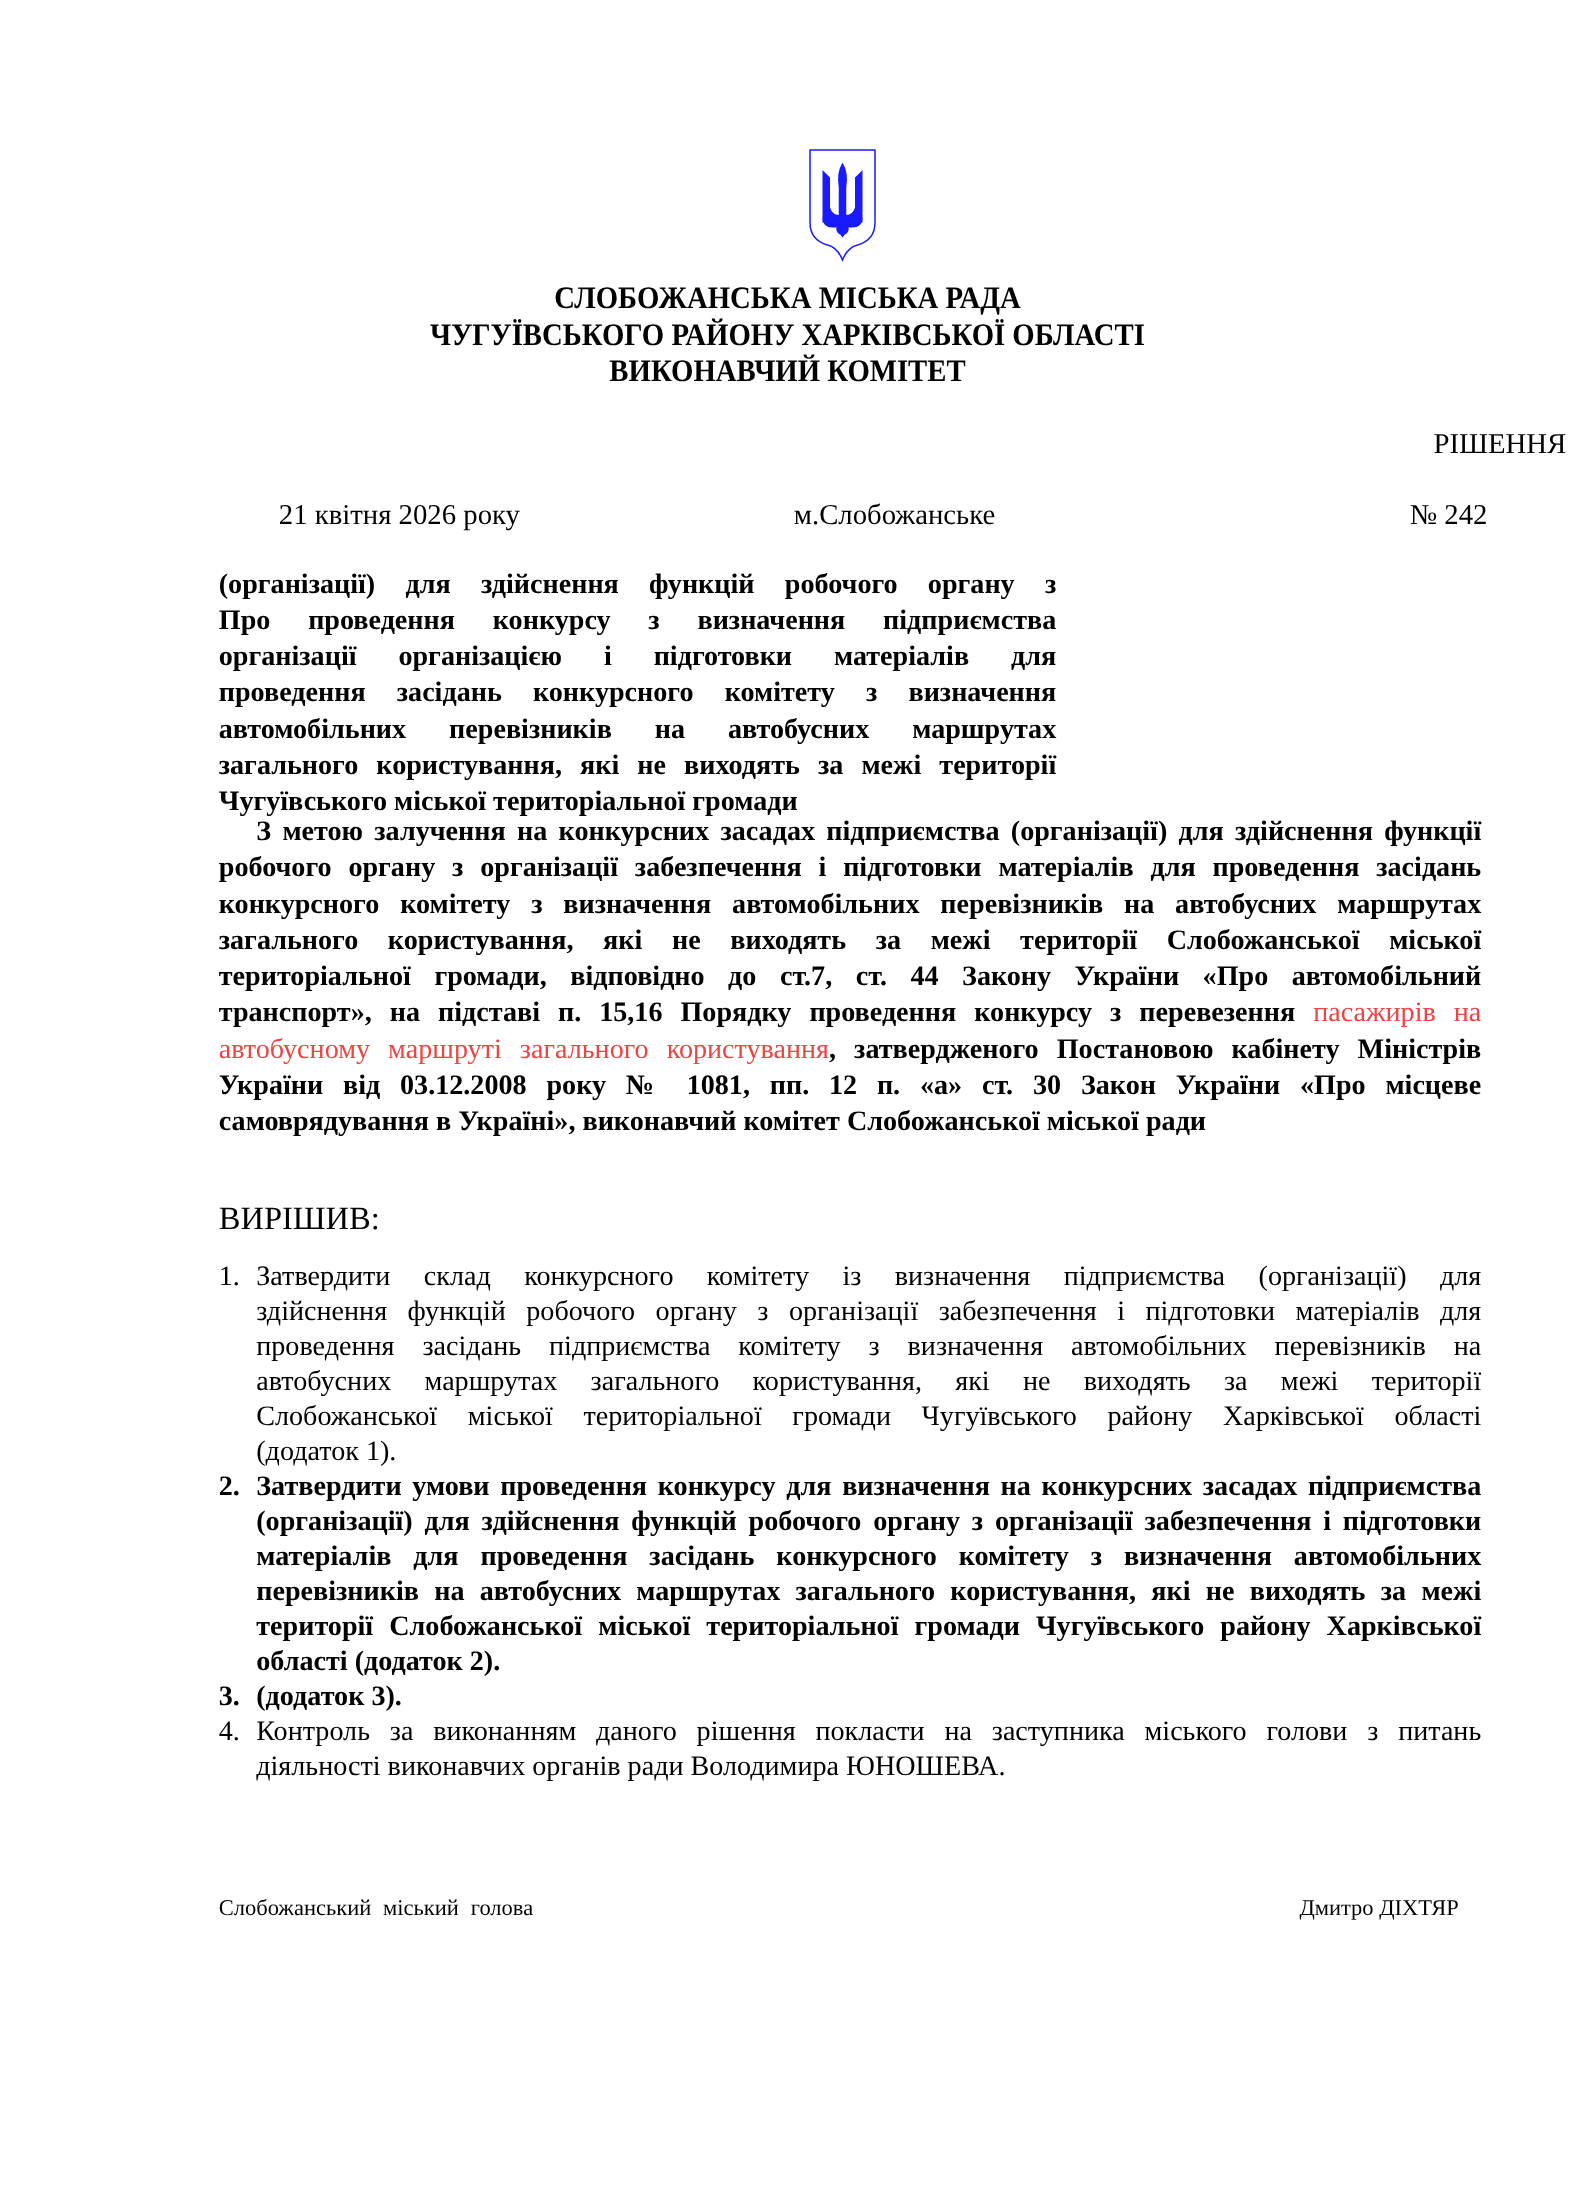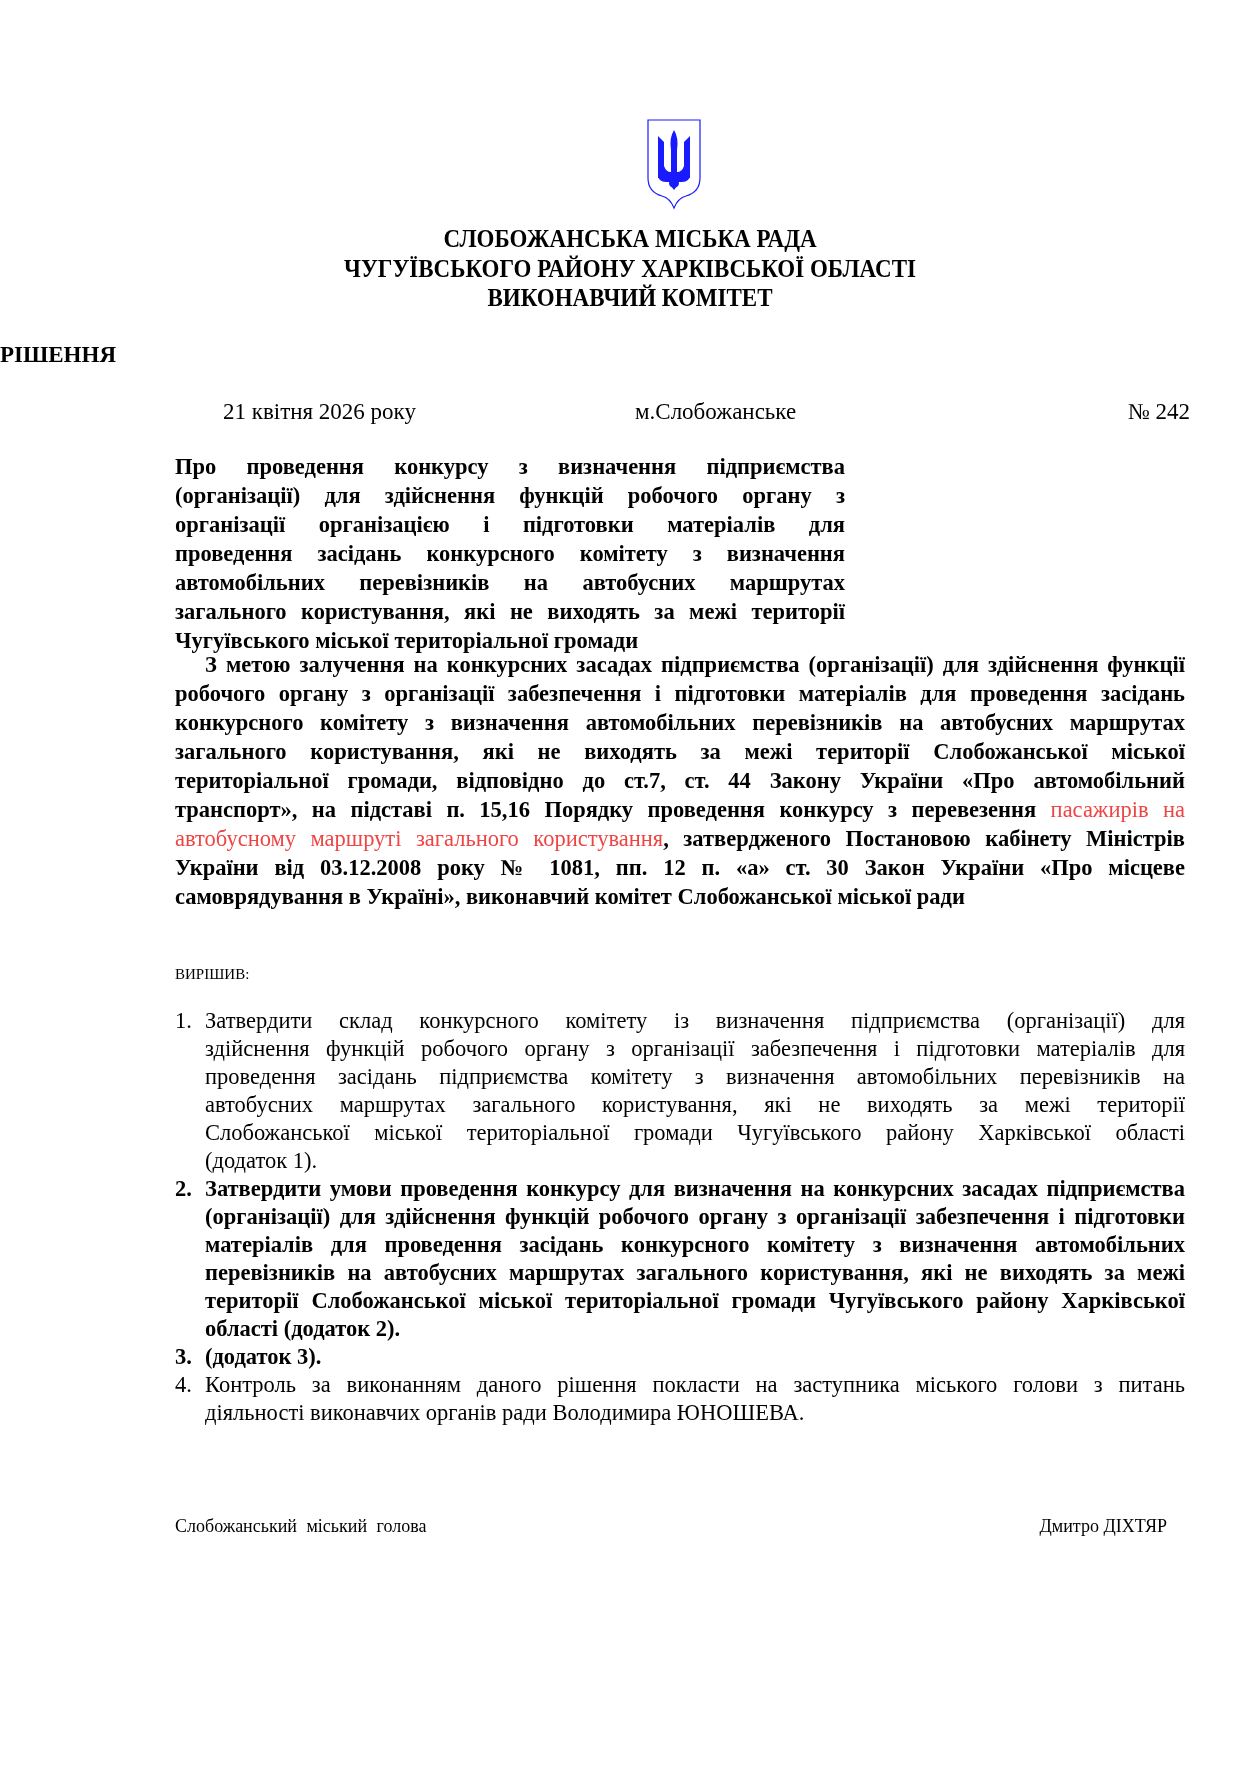--- a/index.html
+++ b/index.html
@@ -3,36 +3,36 @@
   <meta charset="utf-8">
   <style>
     html, body { margin:0; padding:0; background:#ffffff; }
     body { width:1260px; height:1769px; position:relative; overflow:hidden;
       font-family:"Liberation Serif", "DejaVu Serif", serif; color:#000; }
     .page { position:absolute; left:0; top:0; width:1260px; height:1769px; }
     .emblem { position:absolute; left:644px; top:116px; width:60px; height:94px; }
     .hdr { position:absolute; left:0; width:1260px; text-align:center; font-weight:bold;
       font-size:25px; line-height:30px; transform:scaleX(0.92); transform-origin:center; }
     .hdr1 { top:224px; } .hdr2 { top:254px; } .hdr3 { top:283px; }
-    .title { position:absolute; left:0; width:1253px; top:340px; text-align:left;
-      font-weight:bold; font-size:23px; line-height:30px; }
+    .title { position:absolute; left:0; width:1253px; top:340px; text-align:right;
+      font-weight:normal; font-size:23px; line-height:30px; }
     .meta { position:absolute; top:398px; font-size:23px; line-height:28px; }
     .meta-date { left:175px;margin-left:48px; } .meta-city { left:635px; } .meta-num { right:70px; }
     .subject { position:absolute; left:175px; top:452px; width:670px; font-weight:bold;
       font-size:22.5px; line-height:29px; text-align:justify; text-align-last:left; }
     .subject span { display:block; text-align:justify; text-align-last:justify; }
     .subject span.last { text-align-last:left; }
     .preamble { position:absolute; left:175px; top:650px; width:1010px; font-size:22.5px;
       line-height:29px; }
     .preamble span { display:block; text-align:justify; text-align-last:justify; }
     .preamble span.first { text-indent:30px; }
     .preamble span.last { text-align-last:left; }
     .bold { font-weight:bold; }
     .gray { color:#ef4444; font-weight:normal; }
-    .resolved { position:absolute; left:175px; top:960px; font-size:15px; line-height:29px; }
+    .resolved { position:absolute; left:175px; top:960px; font-size:26px; line-height:29px; }
     .items { position:absolute; left:175px; top:1007px; width:1010px; font-size:22.5px; line-height:28px; }
     .item { position:relative; padding-left:30px; margin-bottom:0; }
     .item .num { position:absolute; left:0; top:0; }
     .item span.ln { display:block; text-align:justify; text-align-last:justify; }
     .item span.ln.last { text-align-last:left; }
     .item.b { font-weight:bold; }
     .sign { position:absolute; top:1512px; font-size:18px; line-height:28px; }
     .sign-left { left:175px; word-spacing:5px; } .sign-right { right:93px; }
   </style>
 </head>
@@ -51,22 +51,22 @@
   <div class="hdr hdr2">ЧУГУЇВСЬКОГО РАЙОНУ ХАРКІВСЬКОЇ  ОБЛАСТІ</div>
   <div class="hdr hdr3">ВИКОНАВЧИЙ КОМІТЕТ</div>
 
   <div class="title">РІШЕННЯ</div>
 
   <div class="meta meta-date">21 квітня 2026 року</div>
   <div class="meta meta-city">м.Слобожанське</div>
   <div class="meta meta-num">№ 242</div>
 
   <div class="subject">
+    <span>(організації) для здійснення функцій робочого органу з</span>
     <span>Про проведення конкурсу з визначення підприємства</span>
-    <span>(організації) для здійснення функцій робочого органу з</span>
     <span>організації  організацією і підготовки матеріалів для</span>
     <span>проведення засідань конкурсного комітету з визначення</span>
     <span>автомобільних перевізників на автобусних маршрутах</span>
     <span>загального користування, які не виходять за межі території</span>
     <span class="last">Чугуївського міської територіальної громади</span>
   </div>
 
   <div class="preamble bold">
     <span class="first">З метою залучення на конкурсних засадах підприємства (організації) для здійснення функції</span>
     <span>робочого органу з організації  забезпечення і підготовки матеріалів для проведення засідань</span>

